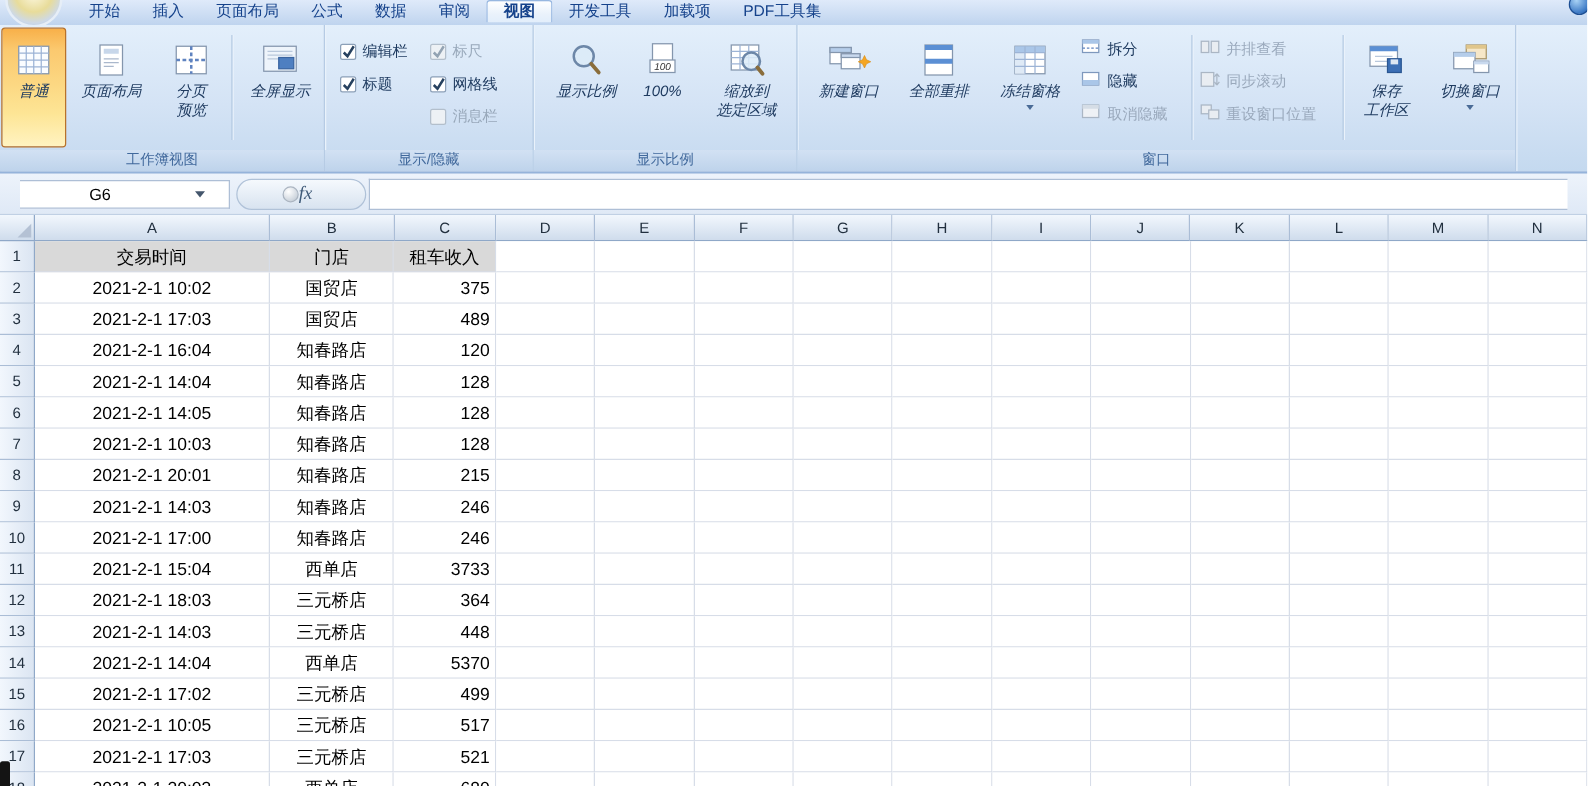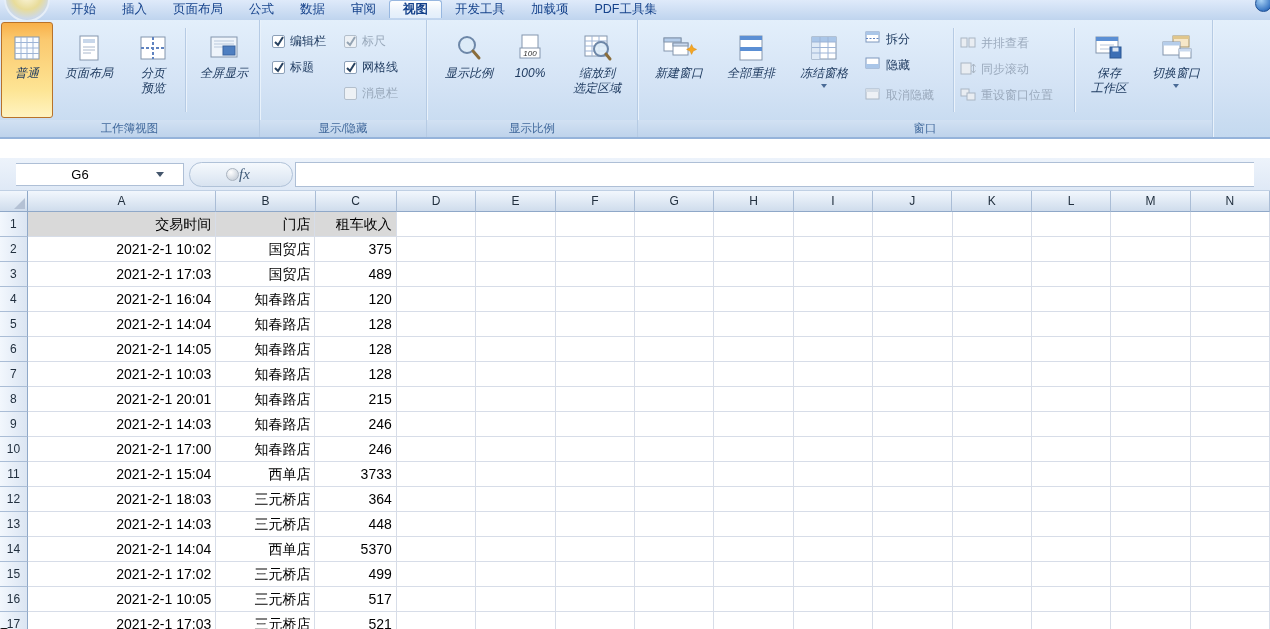--- a/index.html
+++ b/index.html
@@ -50,25 +50,25 @@
   .cb-col1{width:82px}.cb-col2{width:72px}
   .cb-item{height:26px;display:flex;align-items:center;gap:5px;font-size:12px;color:#1f3b60;}
   .cb-item.disabled{color:#98a8ba;}
   .cb-box{width:13px;height:13px;background:#fff;border:1px solid #8ca0b8;border-radius:2px;
           display:flex;align-items:center;justify-content:center;box-sizing:border-box;}
   .cb-item.disabled .cb-box{background:#edf1f5;border-color:#b3bfcc;}
 
   .smallcol{display:flex;flex-direction:column;padding-top:6px;}
   .smallcol1{width:88px}.smallcol2{width:114px}
   .smallbtn{height:26px;display:flex;align-items:center;gap:5px;font-size:12px;color:#1f3b60;padding:0 3px;}
-  .smallbtn.disabled{color:#9aa9bc;align-items:flex-end;}
+  .smallbtn.disabled{color:#9aa9bc;}
 
   
   .formula-bar{height:24px;background:linear-gradient(180deg,#edf3fb,#dfe9f6);
-               display:flex;align-items:center;padding:16px;border-bottom:1px solid #c0d0e4;box-sizing:border-box;margin-top:19px;}
+               display:flex;align-items:center;padding:16px;border-bottom:1px solid #c0d0e4;box-sizing:border-box;}
   .name-box{width:168px;height:23px;background:#fff;border:1px solid #aebfd6;border-left:none;
             display:flex;align-items:center;box-sizing:border-box;}
   .nb-value{width:128px;text-align:center;font-size:13px;color:#000;}
   .nb-arrow{width:0;height:0;border-left:4px solid transparent;border-right:4px solid transparent;
             border-top:5px solid #44566c;margin-left:12px;}
   .fx-pill{width:104px;height:25px;margin-left:5px;border:1px solid #b0c2d8;border-radius:13px;
            background:linear-gradient(180deg,#f5f9fd,#d8e3f0);display:flex;align-items:center;
            justify-content:center;padding:0 13px 0 7px;box-sizing:border-box;}
   .fx-circle{width:11px;height:11px;border-radius:50%;
              background:radial-gradient(circle at 35% 30%,#ffffff,#b9c3cf);border:1px solid #aab4c0;}
@@ -89,21 +89,21 @@
           font-size:12px;color:#22303f;box-sizing:border-box;}
   .g-row{display:flex;height:25px;}
   .rowhdr{width:28px;background:linear-gradient(90deg,#f2f7fd,#dbe5f2);
           border-right:1px solid #8fa8c8;border-bottom:1px solid #aabdd6;
           display:flex;align-items:center;justify-content:center;
           font-size:12px;color:#22303f;box-sizing:border-box;}
   .cell{background:#fff;border-right:1px solid #d7dde8;border-bottom:1px solid #d7dde8;
         font-size:14px;color:#000;line-height:24px;white-space:nowrap;overflow:hidden;
         padding:0 4px;box-sizing:border-box;}
   .cell.hdrcell{background:#d9d9d9;}
-  .al-center{text-align:right}.al-right{text-align:right}
+  .al-center{text-align:center}.al-right{text-align:right}
   .col-a{width:190px}.col-b{width:100px}.col-c{width:82px}.col-std{width:80px}
   .cursor-artifact{position:absolute;left:0;top:437px;width:8px;height:23px;background:#141414;border-radius:2px;}
 </style>
 </head>
 <body>
 
 <div class="app">
   <div class="tabbar">
     <div class="office-orb"></div>
     <div class="tabs" id="tabs">

